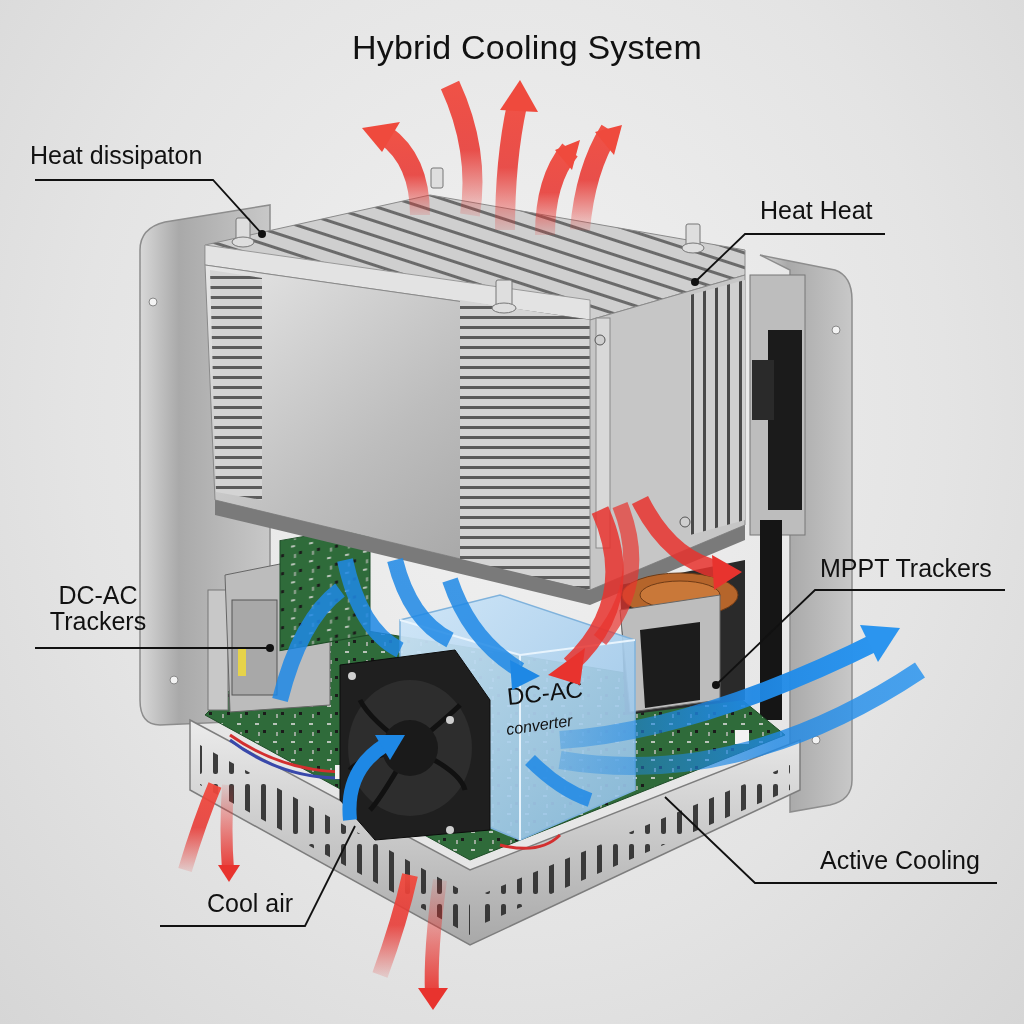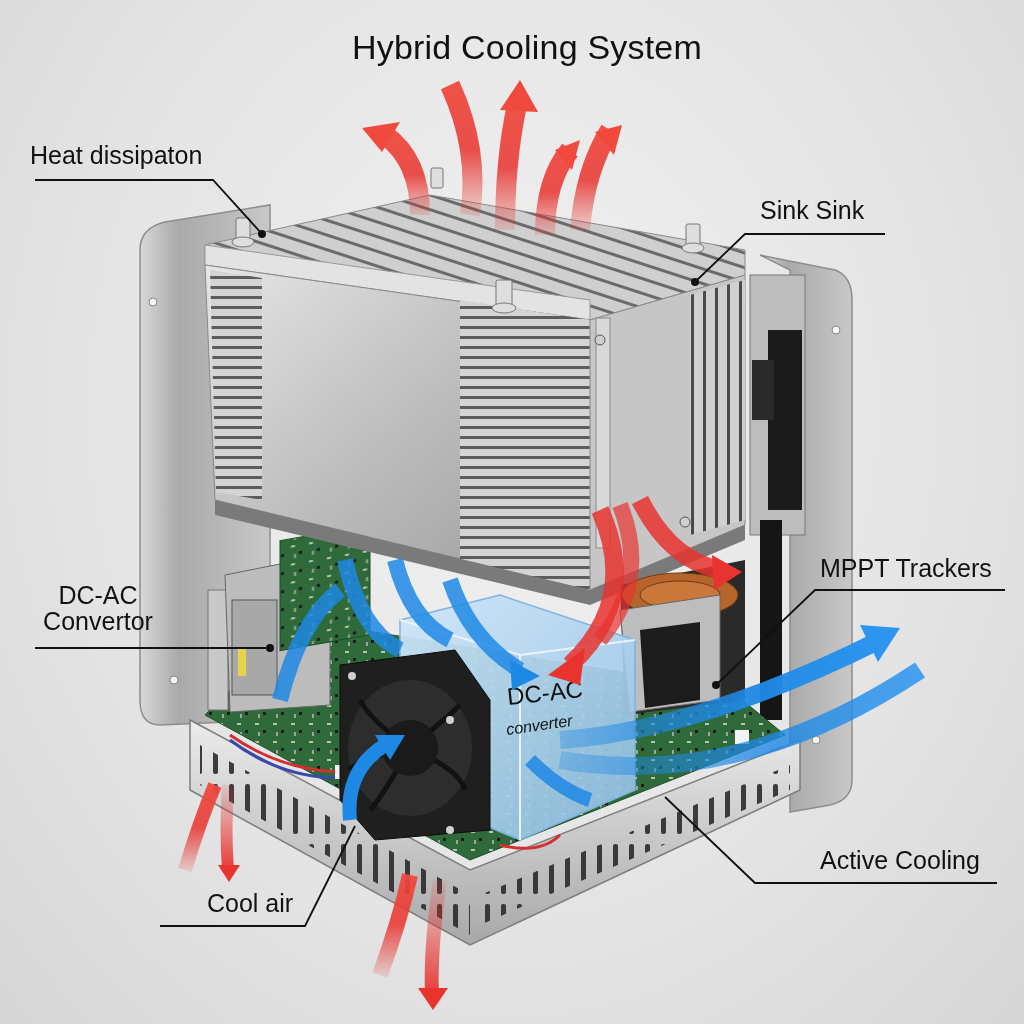--- a/index.html
+++ b/index.html
@@ -231,22 +231,22 @@
       <polyline points="1005,590 815,590 716,685"></polyline>
       <polyline points="997,883 755,883 665,797"></polyline>
       <polyline points="160,926 305,926 355,826"></polyline>
     </g>
     <circle cx="270" cy="648" r="4" fill="#111"></circle>
   </svg>
 
   <div class="title">Hybrid Cooling System</div>
 
   <div class="label" style="left:30px; top:142px;">Heat dissipaton</div>
-  <div class="label" style="left:760px; top:197px;">Sink Sink</div>
+  <div class="label" style="left:760px; top:197px;">Heat Heat</div>
   <div class="label center" style="left:38px; top:582px; width:120px;">
     <span>DC-AC</span><br>
-    <span>Convertor</span>
+    <span>Trackers</span>
   </div>
   <div class="label" style="left:820px; top:555px;">MPPT Trackers</div>
   <div class="label" style="left:820px; top:847px;">Active Cooling</div>
   <div class="label" style="left:163px; top:890px;margin-left:44px;">Cool air</div>
 
 </div>
 
 </body></html>

